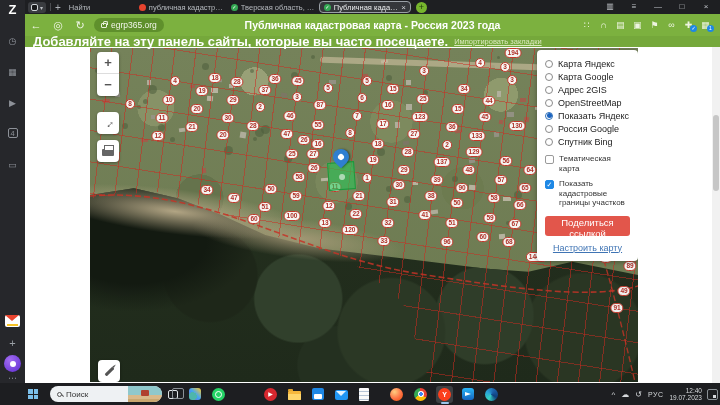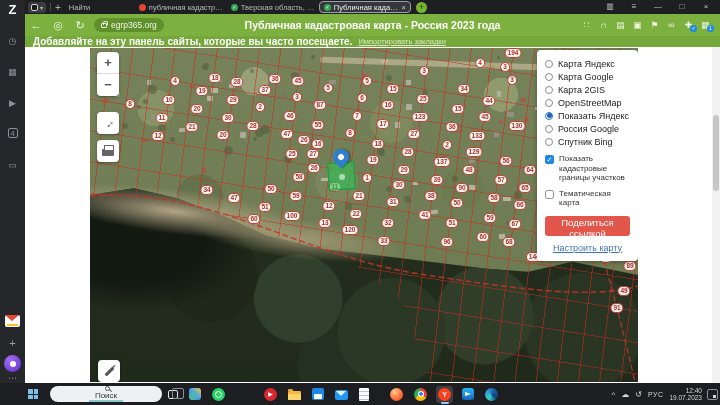--- a/index.html
+++ b/index.html
@@ -49,21 +49,21 @@
   .lock{width:6px;height:5px;border:1px solid #e8f0da;border-radius:1px;position:relative;margin-right:4px;}
   .lock::before{content:'';position:absolute;left:0.5px;top:-3px;width:3px;height:3px;border:1px solid #e8f0da;border-bottom:none;border-radius:2px 2px 0 0;}
   .url-text{color:#f2f6ea;font-size:8.5px;}
   .tb-title{position:absolute;left:50%;transform:translateX(-50%);color:#fff;font-size:10.5px;font-weight:bold;white-space:nowrap;}
   .tb-icons{position:absolute;right:6px;top:0;height:22px;display:flex;align-items:center;}
   .tbic{position:relative;width:17px;text-align:center;color:#edf4e0;font-size:9px;}
   .badge{position:absolute;right:0px;bottom:-2px;width:7px;height:7px;border-radius:50%;background:#1e88e5;color:#fff;font-size:5px;line-height:7px;text-align:center;}
 
   
   .bkbar{position:absolute;left:25px;top:36px;right:0;height:11px;background:#75a83b;display:flex;align-items:center;z-index:20;}
-  .bk-hint{color:#fff;font-size:10px;margin-left:8px;font-weight:bold;}
+  .bk-hint{color:#fff;font-size:13px;margin-left:8px;font-weight:bold;}
   .bk-import{color:#d9e8bd;font-size:7.5px;margin-left:6px;text-decoration:underline;}
 
   
   .page{position:absolute;left:25px;top:47px;right:0;bottom:22px;background:#fff;}
   .pscroll{position:absolute;right:0;top:0;width:8px;height:100%;background:#f1f1f1;}
   .pscroll .thumb{position:absolute;left:1px;top:68px;width:6px;height:76px;background:#c6c6c6;border-radius:3px;}
 
   
   .map{position:absolute;left:65px;top:1px;width:548px;height:334px;overflow:hidden;background:#71805a;}
   .terrain{position:absolute;inset:0;background:
@@ -156,21 +156,21 @@
   .share{display:block;width:100%;height:20px;margin-top:8px;background:#e2564b;border:none;border-radius:3px;
     color:#fff;font-size:9.5px;font-family:"Liberation Sans",sans-serif;}
   .cfglink{margin-top:7px;margin-bottom:3px;text-align:center;color:#3f74b4;font-size:9px;text-decoration:underline;}
 
   
   .taskbar{position:absolute;left:0;bottom:0;width:720px;height:22px;background:#1d1e21;z-index:40;
     display:flex;align-items:center;}
   .start{position:absolute;left:28px;top:6px;width:10px;height:10px;display:grid;grid-template-columns:4.5px 4.5px;grid-gap:1px;}
   .start i{background:#7cc0ea;width:4.5px;height:4.5px;}
   .tsearch{position:absolute;left:50px;top:3px;width:112px;height:16px;background:#eef1f3;border-radius:8px;
-    display:flex;align-items:center;overflow:hidden;flex-direction:column;}
+    display:flex;align-items:center;overflow:hidden;}
   .tsearch .tmag{width:5px;height:5px;border:1.2px solid #555;border-radius:50%;position:relative;margin:0 4px 0 7px;flex:0 0 auto;}
   .tsearch .tmag::after{content:'';position:absolute;width:3px;height:1.2px;background:#555;transform:rotate(45deg);right:-2.5px;bottom:-1px;}
   .tsearch .tlbl{font-size:8px;color:#333;flex:1;}
   .tsearch .timg{width:34px;height:16px;flex:0 0 auto;
     background:linear-gradient(180deg,#8fc8cc 0 55%,#d9b98a 55% 80%,#c9a76f 80%);position:relative;}
   .tsearch .timg::after{content:'';position:absolute;left:13px;top:4px;width:8px;height:6px;background:#b0402f;border-radius:1px;}
   .apps{position:absolute;left:166px;top:0;height:22px;display:flex;align-items:center;}
   .app{position:relative;padding:2px;margin-right:7px;display:flex;align-items:center;justify-content:center;}
   .app.active{background:#3d4043;border-radius:3px;}
   .app.active::after{content:'';position:absolute;bottom:-1px;left:50%;transform:translateX(-50%);width:8px;height:2px;border-radius:1px;background:#9ac4e8;}
@@ -518,47 +518,47 @@
             <div class="lrow">
               <span class="radio"></span>
               <span class="ltext">Карта Яндекс</span>
             </div>
             <div class="lrow">
               <span class="radio"></span>
               <span class="ltext">Карта Google</span>
             </div>
             <div class="lrow">
               <span class="radio"></span>
-              <span class="ltext">Карта 2GIS</span>
+              <span class="ltext">Адрес 2GIS</span>
             </div>
             <div class="lrow">
               <span class="radio"></span>
               <span class="ltext">OpenStreetMap</span>
             </div>
             <div class="lrow">
               <span class="radio on"></span>
               <span class="ltext">Показать Яндекс</span>
             </div>
             <div class="lrow">
               <span class="radio"></span>
               <span class="ltext">Россия Google</span>
             </div>
             <div class="lrow">
               <span class="radio"></span>
               <span class="ltext">Спутник Bing</span>
             </div>
           </div>
         <div id="layer-checks">
             <div class="crow">
+              <span class="cbx"></span>
+              <span class="ctext">Тематическая карта</span>
+            </div>
+            <div class="crow">
               <span class="cbx on">✓</span>
               <span class="ctext">Показать кадастровые границы участков</span>
-            </div>
-            <div class="crow">
-              <span class="cbx"></span>
-              <span class="ctext">Тематическая карта</span>
             </div>
           </div>
         <button class="share">Поделиться ссылкой</button>
         <div class="cfglink">Настроить карту</div>
       </div>
     </div>
 
     <div class="pscroll">
       <div class="thumb"></div>
     </div>

